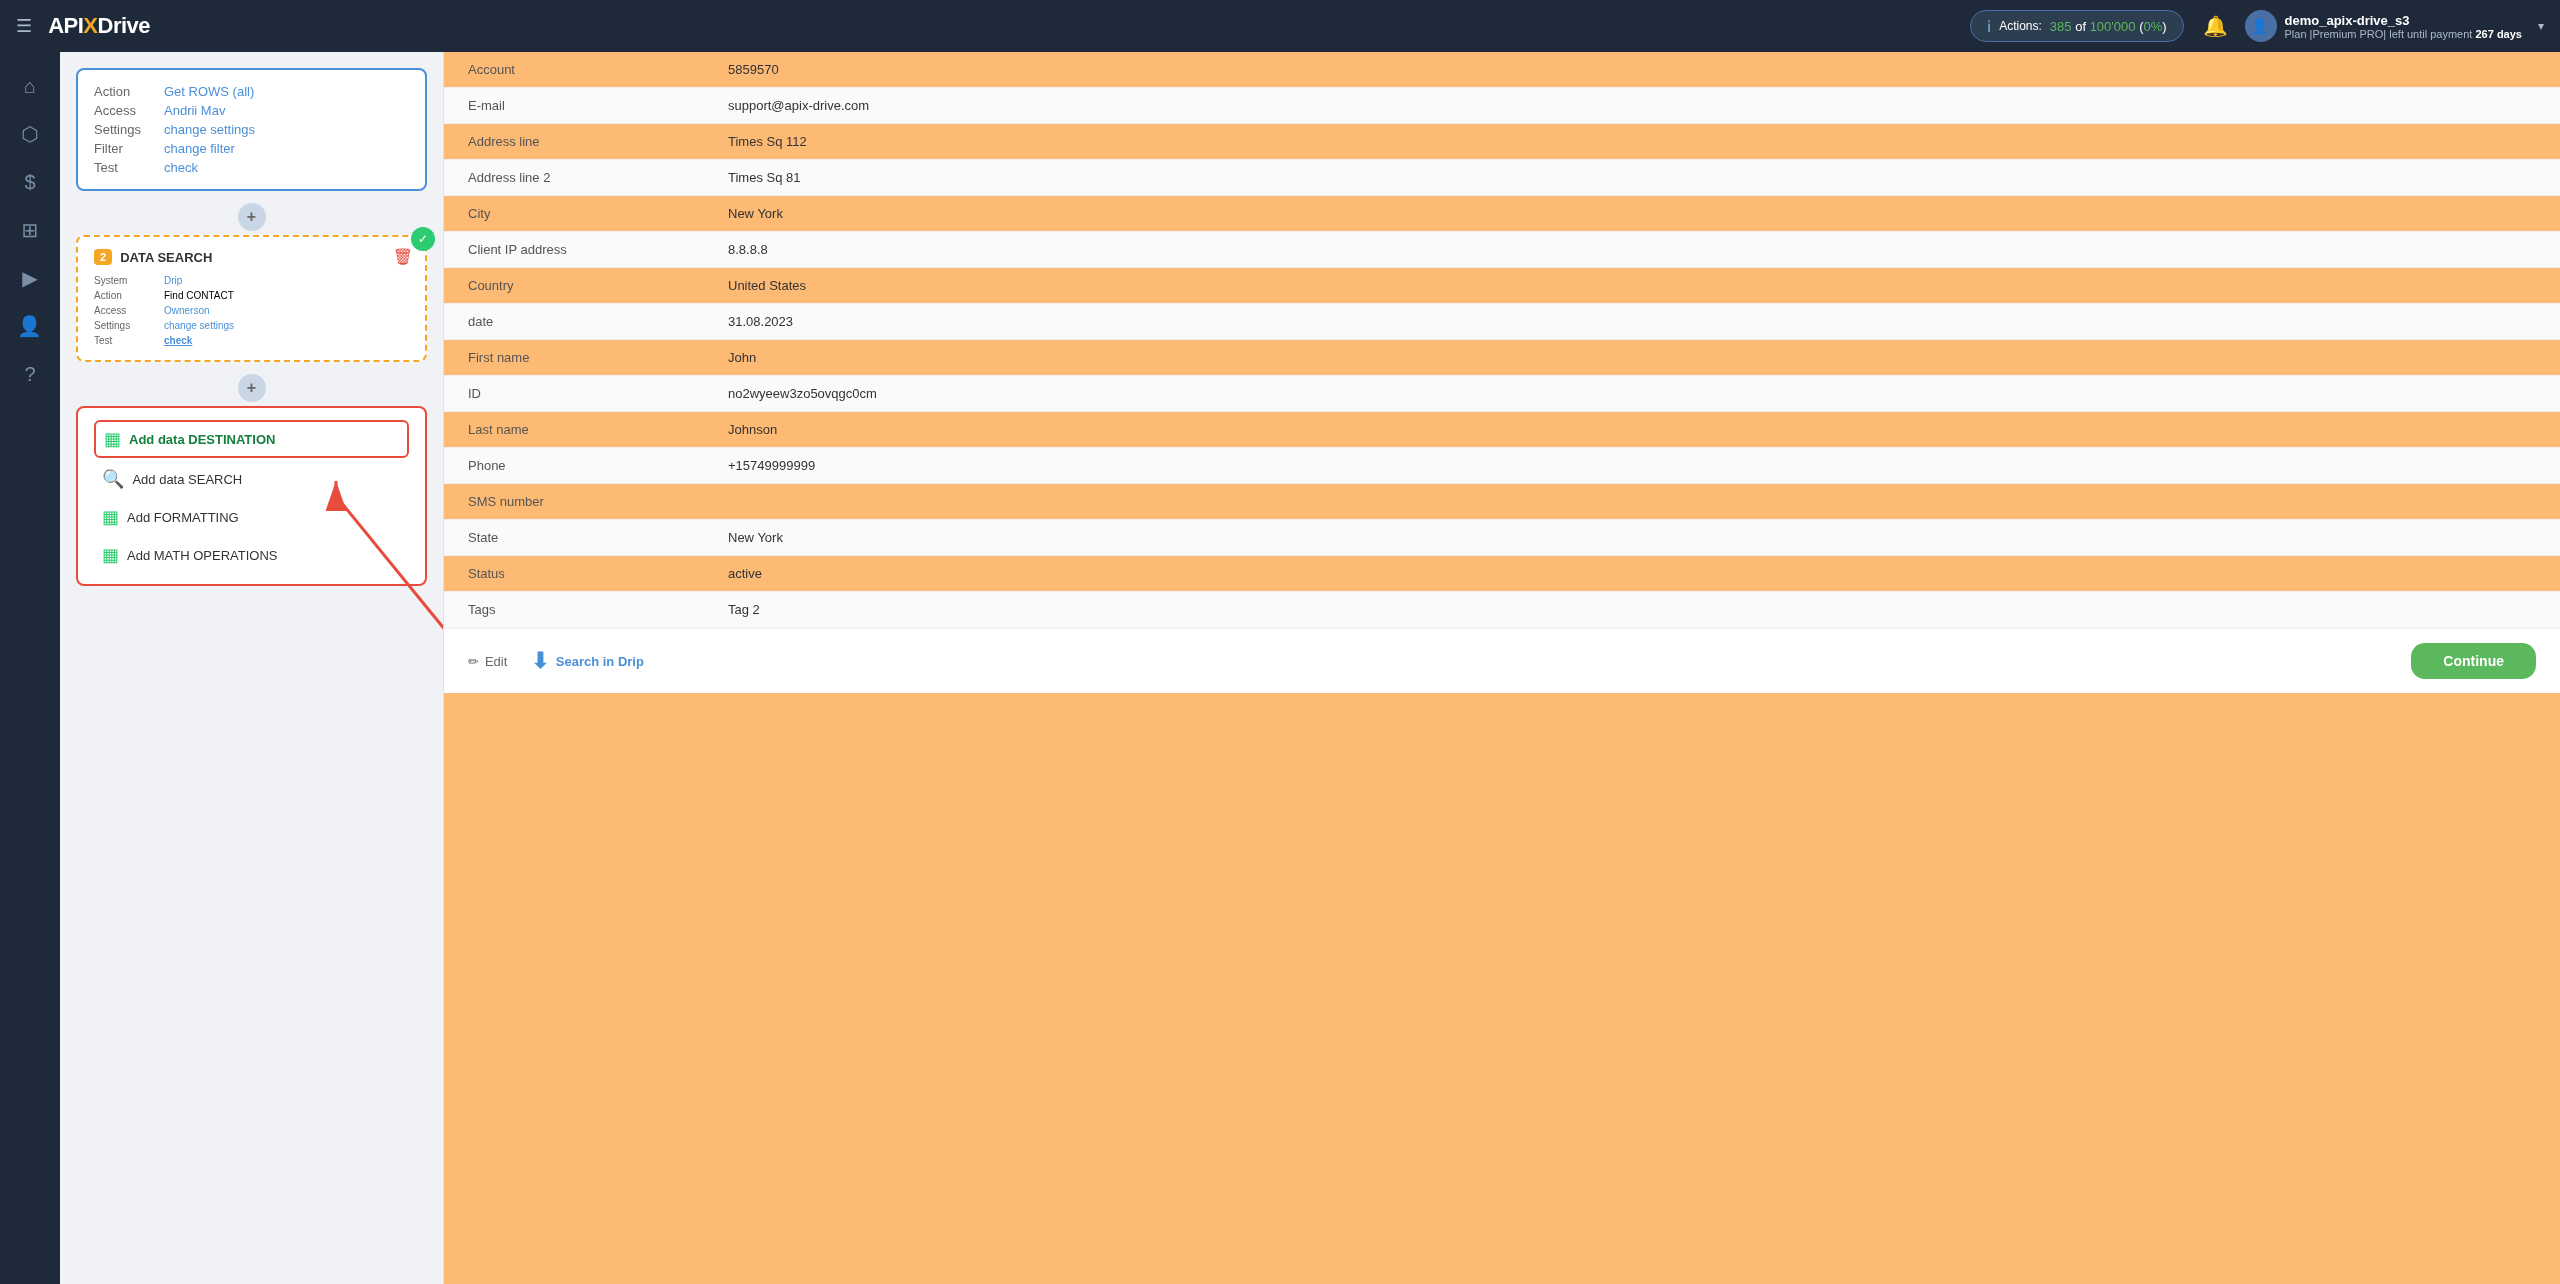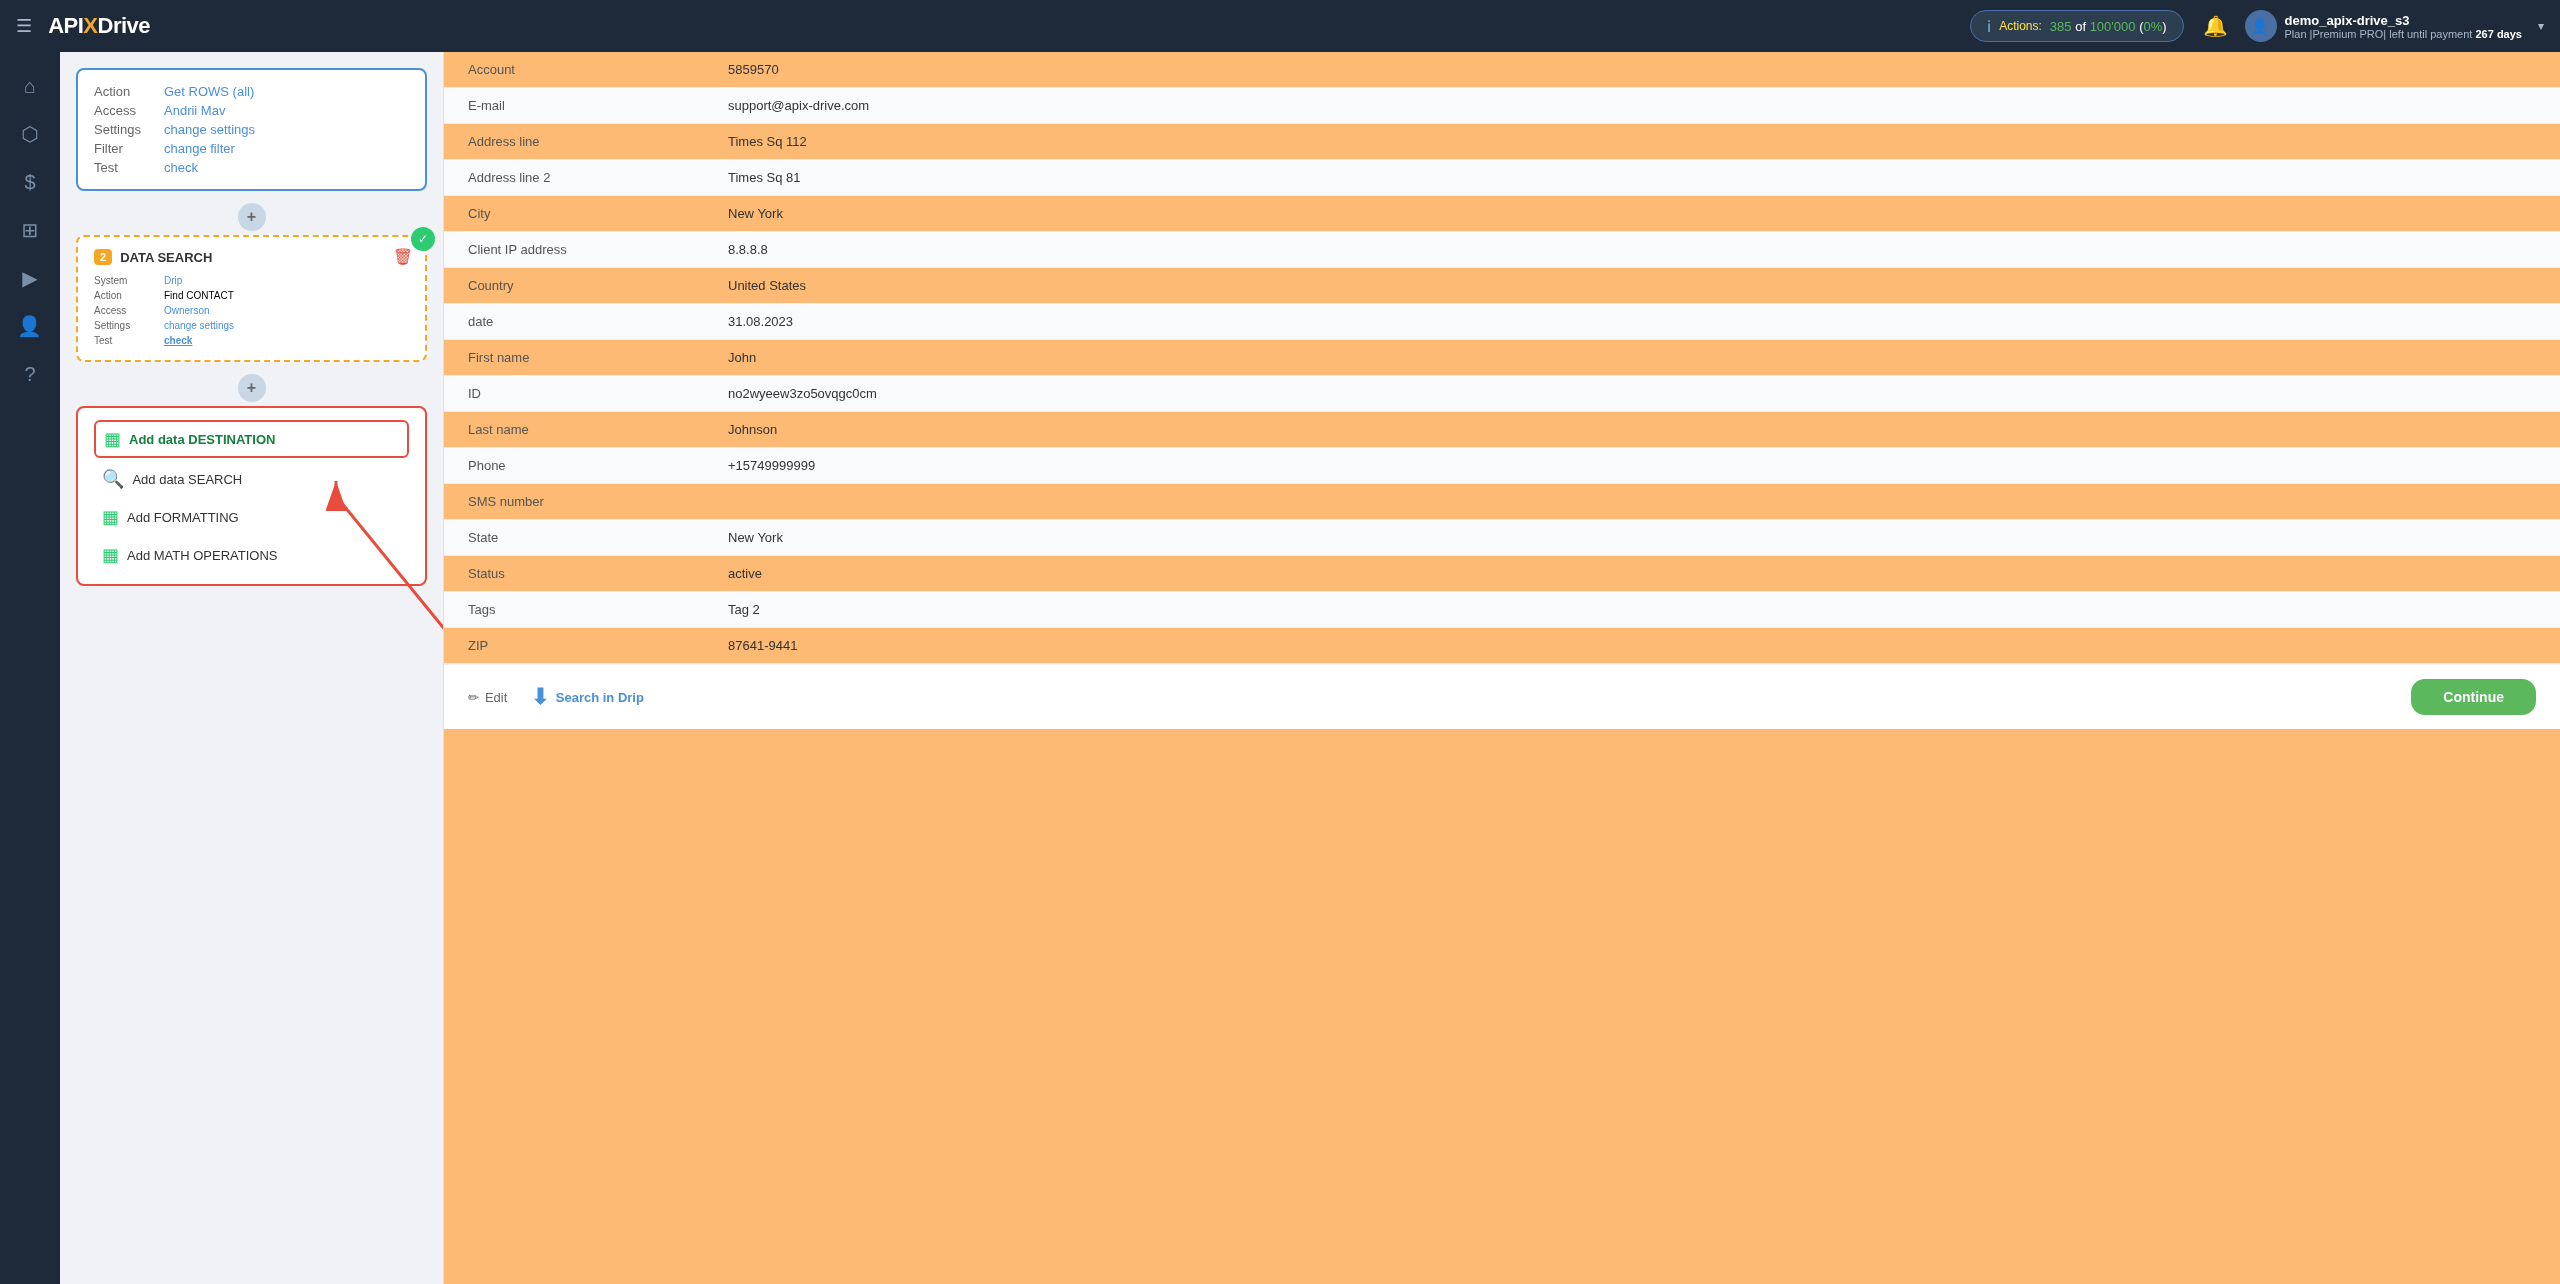--- a/index.html
+++ b/index.html
@@ -39,21 +39,21 @@
       align-items: center;
       gap: 8px;
       margin-right: 20px;
     }
     .topnav-actions-badge .info-icon {
       color: #7ab3e0;
       font-size: 16px;
     }
     .topnav-actions-badge .actions-label {
       font-size: 12px;
-      color: #fde047;
+      color: #ffffff;
     }
     .topnav-actions-badge .actions-count {
       font-size: 13px;
       color: #fff;
     }
     .topnav-actions-badge .actions-count span {
       color: #5cb85c;
     }
     .topnav-bell {
       color: #aab8c8;
@@ -528,24 +528,20 @@
             <td>New York</td>
           </tr>
           <tr>
             <td>Status</td>
             <td>active</td>
           </tr>
           <tr>
             <td>Tags</td>
             <td>Tag 2</td>
           </tr>
-          <tr>
-            <td>ZIP</td>
-            <td>87641-9441</td>
-          </tr>
         </tbody>
     </table>
     <div class="bottom-bar">
       <button class="btn-edit">
         <span>✏</span>
         <span>Edit</span>
       </button>
       <button class="btn-search-drip">
         <span style="color:#4a90d9; font-size:22px;">⬇</span>
         <span>Search in Drip</span>

